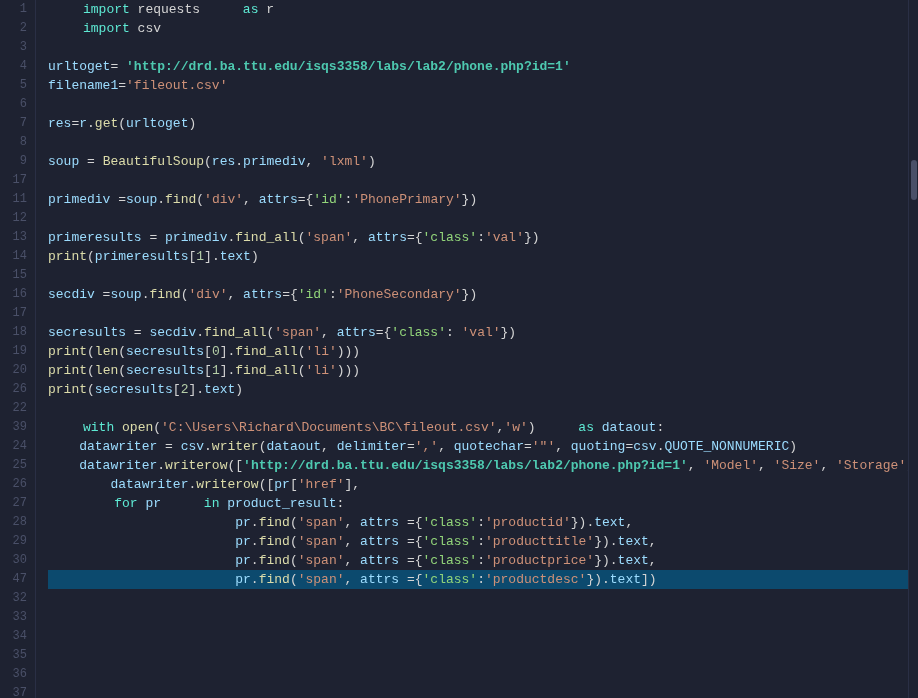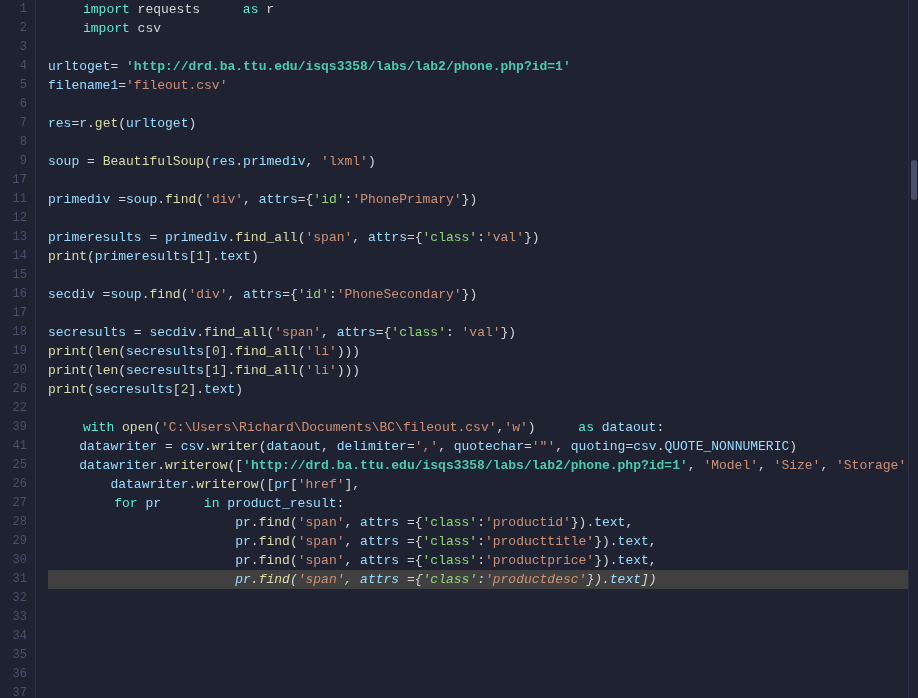--- a/index.html
+++ b/index.html
@@ -51,22 +51,21 @@
     }
 
     .code-line {
       height: 19px;
       line-height: 19px;
       white-space: pre;
       font-size: 13px;
     }
 
     .code-line.highlighted {
-      background-color: #404040;
-      font-style: italic;
+      background-color: #0c4a6e;
     }
 
     
     .kw { color: #5eead4; margin-left: 35px; }        
     .fn { color: #dcdcaa; }         
     .str { color: #ce9178; }  
     .url { color: #4ec9b0; font-weight: bold; }        
     .var { color: #9cdcfe; }        
     .plain { color: #d4d4d4; }      
     .num { color: #b5cea8; }        
@@ -108,28 +107,28 @@
     <div class="line-num">14</div>
     <div class="line-num">15</div>
     <div class="line-num">16</div>
     <div class="line-num">17</div>
     <div class="line-num">18</div>
     <div class="line-num">19</div>
     <div class="line-num">20</div>
     <div class="line-num">26</div>
     <div class="line-num">22</div>
     <div class="line-num">39</div>
-    <div class="line-num">41</div>
+    <div class="line-num">24</div>
     <div class="line-num">25</div>
     <div class="line-num">26</div>
     <div class="line-num">27</div>
     <div class="line-num">28</div>
     <div class="line-num">29</div>
     <div class="line-num">30</div>
-    <div class="line-num">31</div>
+    <div class="line-num">47</div>
     <div class="line-num">32</div>
     <div class="line-num">33</div>
     <div class="line-num">34</div>
     <div class="line-num">35</div>
     <div class="line-num">36</div>
     <div class="line-num">37</div>
   </div>
 
   <div class="code-area">
 

